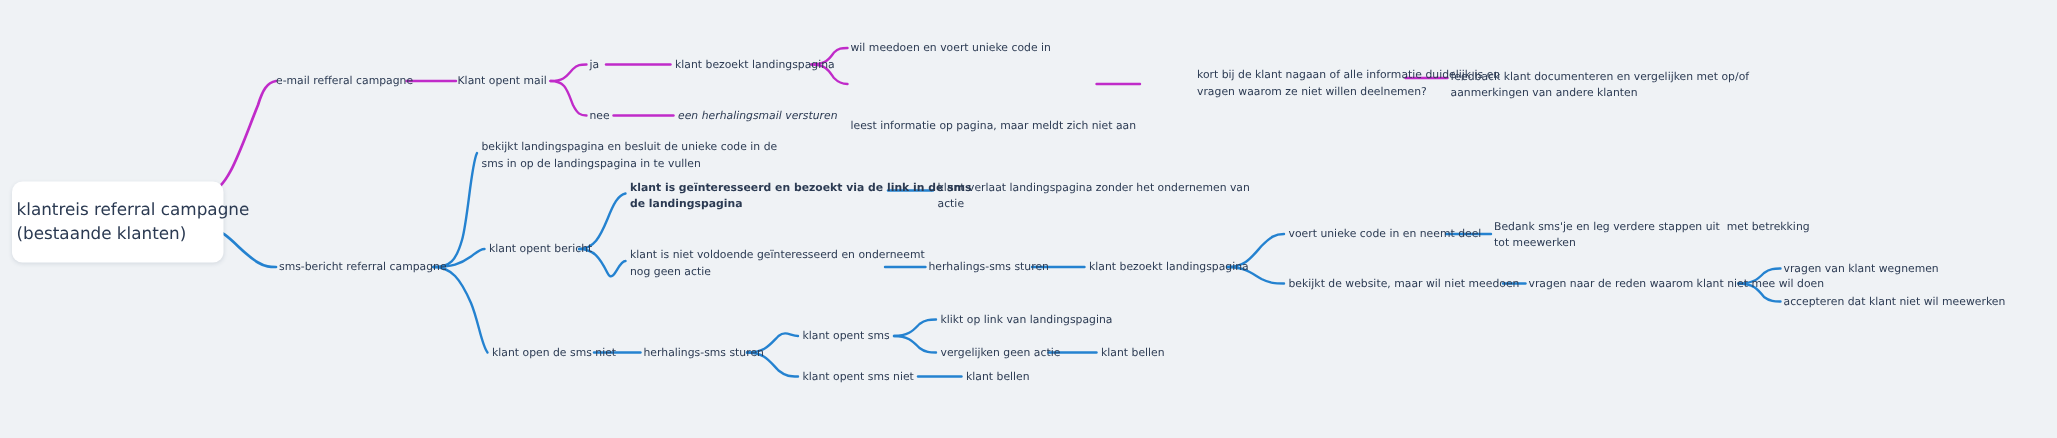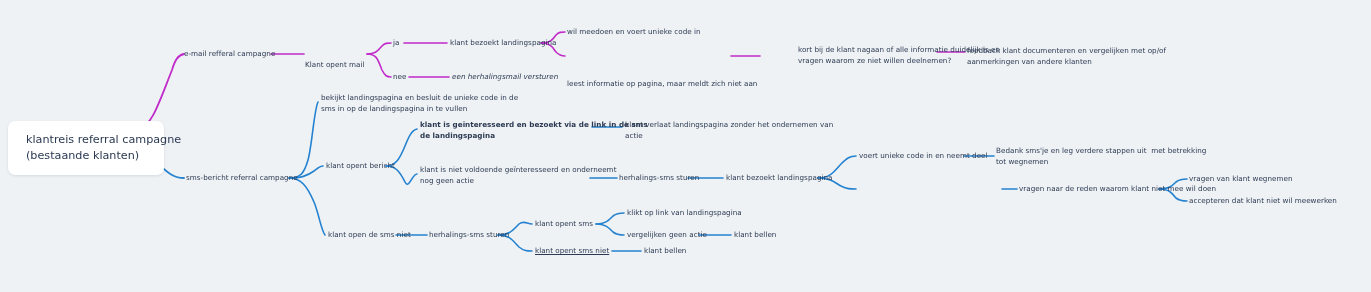--- a/index.html
+++ b/index.html
@@ -33,21 +33,21 @@
   }
   .node.magenta { color: #2b3a52; }
   .root-box {
     position: absolute;
     background: #ffffff;
     border-radius: 7px;
     box-shadow: 0 1px 3px rgba(40,60,90,0.13);
     color: #2b3a52;
     font-size: 11.2px;
     line-height: 15.5px;
-    padding: 11px 14px 12px 18px;
+    padding: 11px 14px 12px 3px;
     white-space: pre;
   }
 </style>
 </head>
 <body>
 
 <div id="canvas">
 
   <svg class="links" viewBox="0 0 1371 292">
     <g fill="none" stroke-linecap="round" stroke-width="1.6">
@@ -88,21 +88,21 @@
       <path stroke="#2482d0" d="M699,235 L731,235"></path>
       <path stroke="#2482d0" d="M612,251 L641,251"></path>
 
     </g>
   </svg>
 
   <div class="root-box" style="left:8px; top:121px; width:124px;">klantreis referral campagne
 (bestaande klanten)</div>
 
   <div class="node magenta" style="left:184px; top:49px;">e-mail refferal campagne</div>
-  <div class="node magenta" style="left:305px; top:60px;">Klant opent mail</div>
+  <div class="node magenta" style="left:305px; top:49px;">Klant opent mail</div>
   <div class="node magenta" style="left:393px; top:38px;">ja</div>
   <div class="node magenta" style="left:393px; top:72px;">nee</div>
   <div class="node magenta" style="left:450px; top:38px;">klant bezoekt landingspagina</div>
   <div class="node magenta" style="left:567px; top:27px;">wil meedoen en voert unieke code in</div>
   <div class="node magenta" style="left:567px; top:51px;margin-top:28px;">leest informatie op pagina, maar meldt zich niet aan</div>
   <div class="node magenta" style="left:762px; top:45px;margin-left:36px;">kort bij de klant nagaan of alle informatie duidelijk is en
 vragen waarom ze niet willen deelnemen?</div>
   <div class="node magenta" style="left:967px; top:46px;">feedback klant documenteren en vergelijken met op/of
 aanmerkingen van andere klanten</div>
   <div class="node magenta" style="left:452px; top:72px;font-style:italic;">een herhalingsmail versturen</div>
@@ -114,27 +114,28 @@
   <div class="node" style="left:420px; top:120px;font-weight:bold;">klant is geïnteresseerd en bezoekt via de link in de sms
 de landingspagina</div>
   <div class="node" style="left:625px; top:120px;">klant verlaat landingspagina zonder het ondernemen van
 actie</div>
   <div class="node" style="left:420px; top:165px;">klant is niet voldoende geïnteresseerd en onderneemt
 nog geen actie</div>
   <div class="node" style="left:619px; top:173px;">herhalings-sms sturen</div>
   <div class="node" style="left:726px; top:173px;">klant bezoekt landingspagina</div>
   <div class="node" style="left:859px; top:151px;">voert unieke code in en neemt deel</div>
   <div class="node" style="left:996px; top:146px;">Bedank sms'je en leg verdere stappen uit  met betrekking
-tot wegnemen</div>
+tot meewerken</div>
+  <div class="node" style="left:859px; top:184px;">bekijkt de website, maar wil niet meedoen</div>
   <div class="node" style="left:1019px; top:184px;">vragen naar de reden waarom klant niet mee wil doen</div>
   <div class="node" style="left:1189px; top:174px;">vragen van klant wegnemen</div>
   <div class="node" style="left:1189px; top:196px;">accepteren dat klant niet wil meewerken</div>
 
   <div class="node" style="left:328px; top:230px;">klant open de sms niet</div>
   <div class="node" style="left:429px; top:230px;">herhalings-sms sturen</div>
   <div class="node" style="left:535px; top:219px;">klant opent sms</div>
   <div class="node" style="left:627px; top:208px;">klikt op link van landingspagina</div>
   <div class="node" style="left:627px; top:230px;">vergelijken geen actie</div>
   <div class="node" style="left:734px; top:230px;">klant bellen</div>
-  <div class="node" style="left:535px; top:246px;text-decoration:underline;">klant opent sms niet</div>
+  <div class="node" style="left:535px; top:246px;">klant opent sms niet</div>
   <div class="node" style="left:644px; top:246px;">klant bellen</div>
 
 </div>
 
 </body></html>

